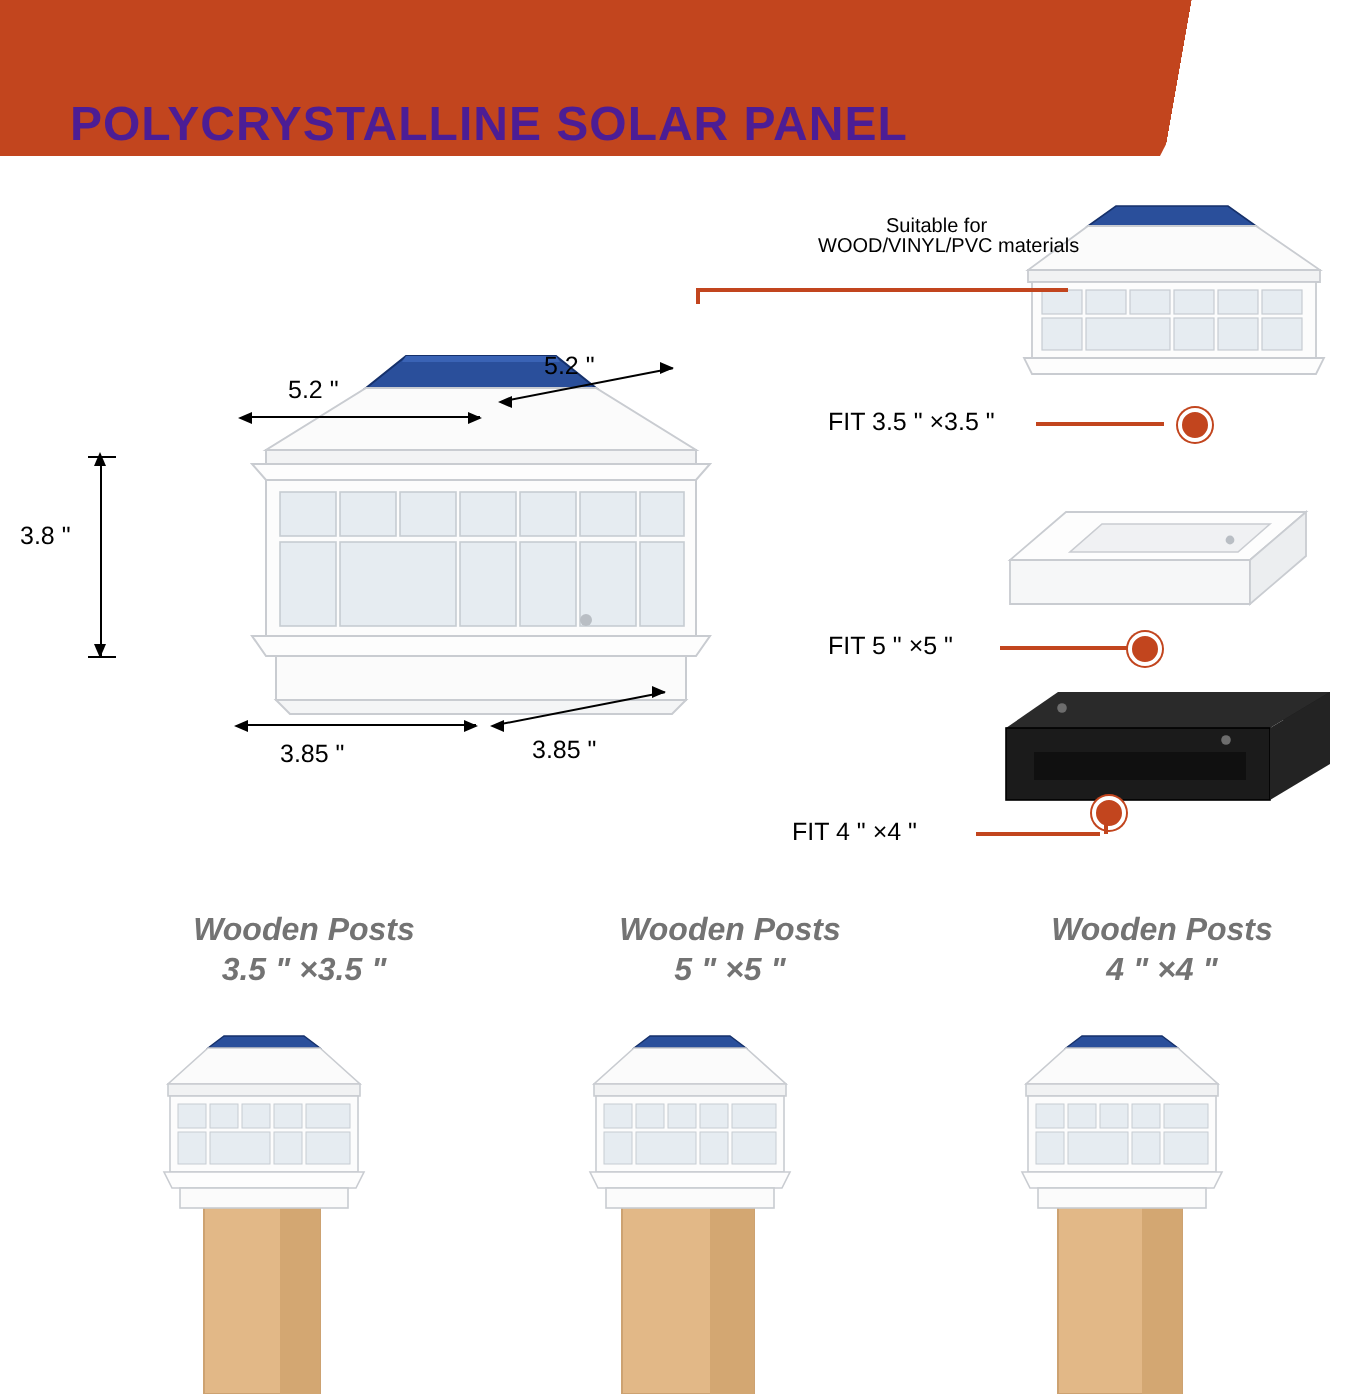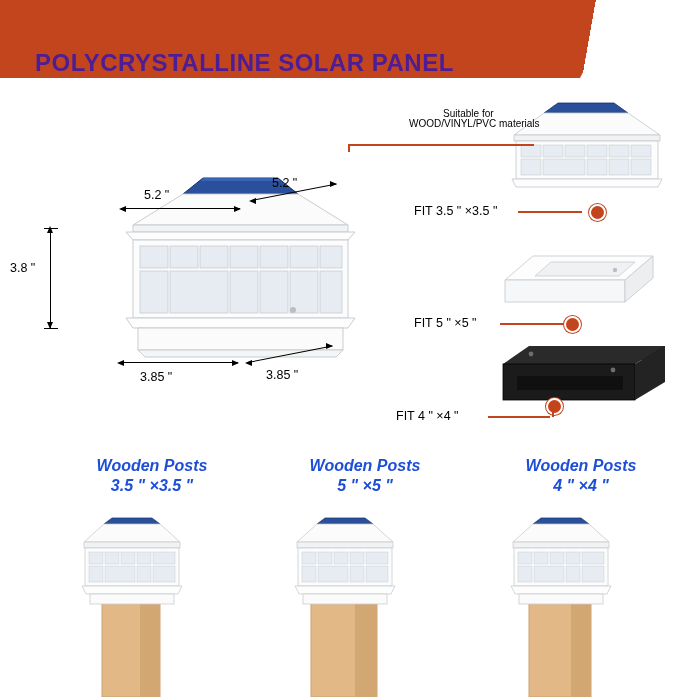--- a/index.html
+++ b/index.html
@@ -46,21 +46,21 @@
 
   
   .callout{position:absolute;background:#c2451e;height:1.6px;}
   .callout-v{position:absolute;background:#c2451e;width:1.6px;}
   .dot{position:absolute;width:13px;height:13px;border-radius:50%;background:#c2451e;border:2px solid #ffffff;box-shadow:0 0 0 1px #c2451e;}
 
   .fit-label{position:absolute;font-size:12.5px;color:#000;white-space:nowrap;}
   .suit-label{position:absolute;font-size:10px;color:#000;white-space:nowrap;}
 
   
-  .post-title{position:absolute;text-align:center;font-style:italic;font-weight:bold;color:#1d4ed8;font-size:16px;line-height:20px;width:200px;}
+  .post-title{position:absolute;text-align:center;font-style:italic;font-weight:bold;color:#737373;font-size:16px;line-height:20px;width:200px;}
 </style>
 </head>
 <body>
 
 <div class="page">
 
   <div class="banner">
     <div class="banner-bg2"></div>
     <div class="banner-title">POLYCRYSTALLINE SOLAR PANEL</div>
   </div>

